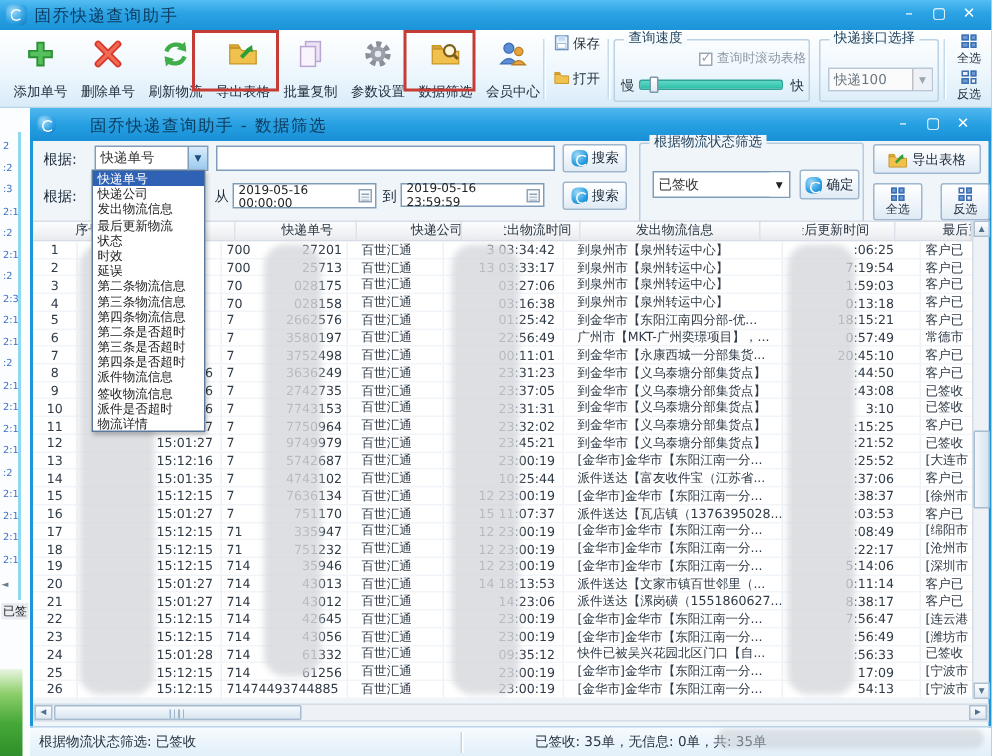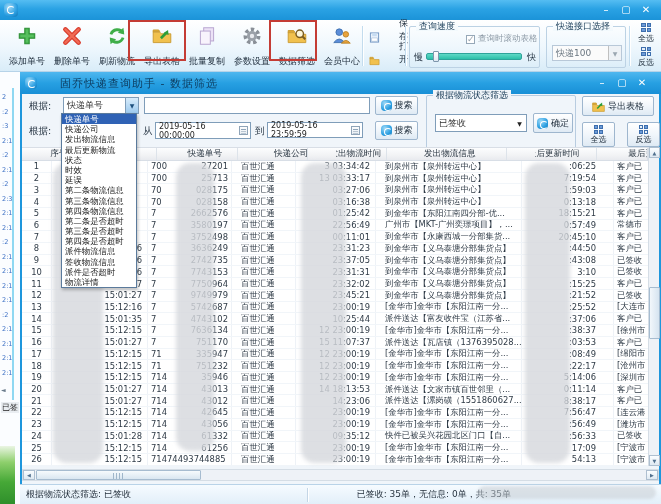--- a/index.html
+++ b/index.html
@@ -24,21 +24,21 @@
   .logo.small{width:12px;height:12px;}
 
   
   .toolbar{position:absolute;left:0;top:20px;width:661px;height:52px;
     background:linear-gradient(180deg,#ffffff 0%,#eef7fd 55%,#d9ecf8 100%);
     border-bottom:1px solid #b6d3e8;}
   .tbtn{position:absolute;top:3px;width:44px;height:46px;display:flex;flex-direction:column;
     align-items:center;justify-content:space-between;padding:2px 0 1px;}
   .tbtn .lbl{font-size:9px;color:#1c2b3a;white-space:nowrap;}
   .tsep{position:absolute;top:6px;width:1px;height:40px;background:#c3dcee;box-shadow:1px 0 0 #ffffff;}
-  .smallbtn{position:absolute;width:38px;height:20px;display:flex;align-items:flex-end;gap:19px;
+  .smallbtn{position:absolute;width:38px;height:20px;display:flex;align-items:flex-start;gap:2px;
     padding-left:3px;}
   .smallbtn .lbl{font-size:9px;color:#1c2b3a;}
   .groupbox{position:absolute;border:1px solid #bcd2e4;border-radius:2px;}
   .groupbox .gtitle{position:absolute;top:-6px;left:6px;background:linear-gradient(180deg,#fdfeff,#f2f9fd);
     padding:0 3px;font-size:9px;color:#24455f;line-height:10px;}
   .checkline{position:absolute;display:flex;align-items:center;gap:3px;color:#8d9aa6;font-size:8.5px;}
   .checkbox{width:9px;height:9px;background:#fff;border:1px solid #96a8b8;position:relative;}
   .checkbox.checked::after{content:"✓";position:absolute;left:0px;top:-2px;font-size:9px;color:#9aa4ae;}
   .slider-track{position:absolute;height:7px;border:1px solid #2fa39a;border-radius:2px;
     background:linear-gradient(180deg,#5fd9c6,#2cbfa9);}
@@ -180,20 +180,21 @@
         <span class="frag" style="top: 283px;">2:1</span>
         <span class="frag" style="top: 297.5px;">2:1</span>
       </div>
     <div class="mini-arrow">◄</div>
     <div class="mini-label">已签</div>
     <div class="desktop-green"></div>
   </div>
 
   <div class="titlebar">
     <div class="logo"></div>
+    <div class="title">固乔快递查询助手</div>
   </div>
   <div class="winctl main">
     <span>–</span>
     <span>▢</span>
     <span>✕</span>
   </div>
 
   <div class="toolbar">
 
     <div class="tbtn" style="left:5px">

